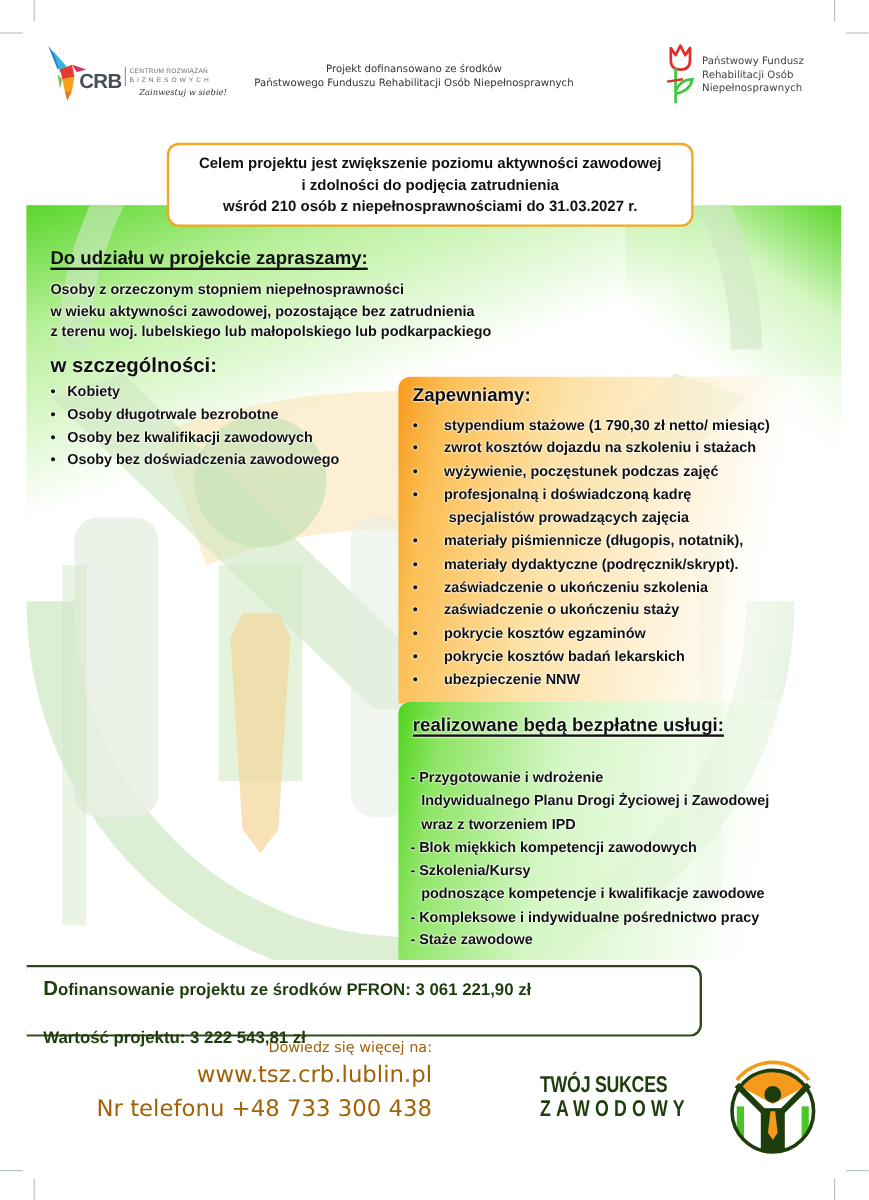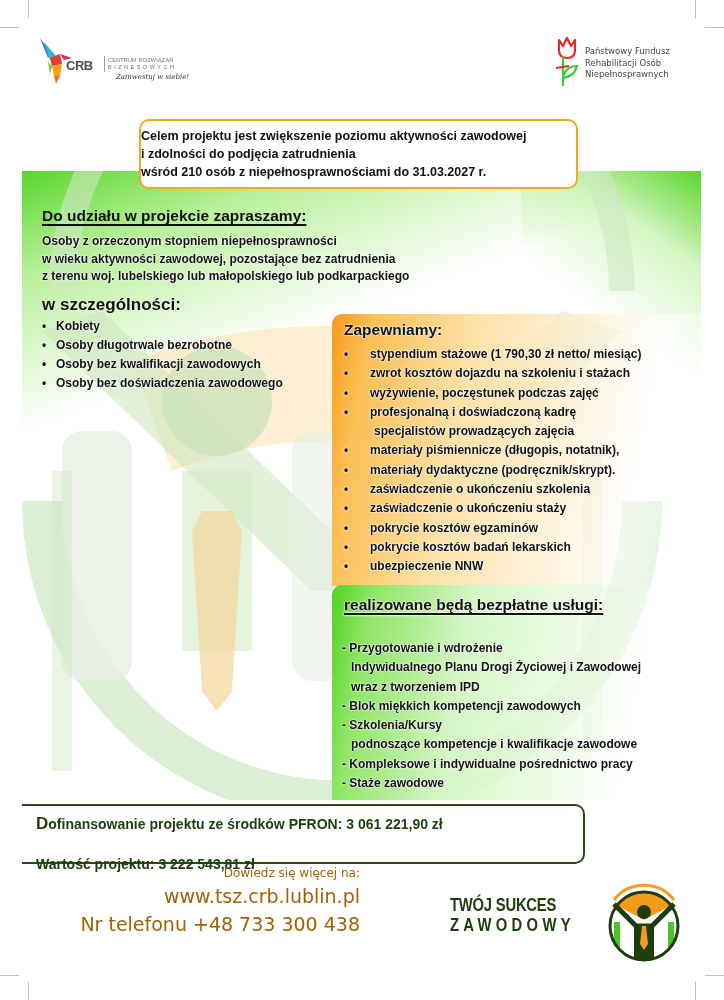--- a/index.html
+++ b/index.html
@@ -5,33 +5,33 @@
   * { box-sizing: border-box; margin: 0; padding: 0; }
   html, body { width: 724px; height: 1000px; background: #ffffff; overflow: hidden; }
   body { position: relative; font-family: "Liberation Sans", "DejaVu Sans", sans-serif; color: #111; }
 
   
   .crop { position: absolute; background: #b9c4c6; }
 
   
   .header { position: absolute; left: 0; top: 0; width: 724px; height: 112px; }
   .crb-logo { position: absolute; left: 38px; top: 36px; width: 160px; height: 58px; }
-  .crb-text-main { position: absolute; left: 28px; top: 22px; font-weight: bold; font-size: 13px; color: #4a4e56; letter-spacing: -0.5px; }
+  .crb-text-main { position: absolute; left: 28px; top: 22px; font-weight: bold; font-size: 17px; color: #4a4e56; letter-spacing: -0.5px; }
   .crb-sub1 { position: absolute; left: 70px; top: 21px; font-size: 5.5px; color: #6a6e75; letter-spacing: 0.2px; }
   .crb-sub2 { position: absolute; left: 70px; top: 28px; font-size: 5.5px; color: #6a6e75; letter-spacing: 2.5px; }
   .crb-slogan { position: absolute; left: 78px; top: 37px; font-size: 7px; font-style: italic; color: #333; font-family: "DejaVu Serif", serif; }
   .crb-divider { position: absolute; left: 66px; top: 20px; width: 1px; height: 16px; background: #999; }
 
   .funding-note { position: absolute; left: 200px; top: 52px; width: 290px; text-align: center; font-size: 8.5px; line-height: 12px; color: #333; font-family: "DejaVu Sans", sans-serif; }
 
   .pfron-logo { position: absolute; left: 553px; top: 36px; width: 170px; height: 60px; }
   .pfron-text { position: absolute; left: 32px; top: 10px; font-size: 8.5px; line-height: 11.5px; color: #444; font-family: "DejaVu Sans", sans-serif; }
 
   
-  .goal-box { position: absolute; left: 139px; top: 119px; width: 439px; height: 70px; background: #fff; border: 2px solid #f5a623; border-radius: 10px; font-weight: bold; font-size: 12.5px; line-height: 18px; padding-top: 6px; z-index: 5; }
+  .goal-box { position: absolute; left: 139px; top: 119px; width: 439px; height: 70px; background: #fff; border: 2px solid #f5a623; border-radius: 10px; text-align: center; font-weight: bold; font-size: 12.5px; line-height: 18px; padding-top: 6px; z-index: 5; }
 
   
   .main-panel { position: absolute; left: 22px; top: 171px; width: 679px; height: 629px; overflow: hidden;
     background: linear-gradient(160deg, #5ad62a 0%, #b8f09a 12%, #ffffff 30%, #ffffff 70%, #ffffff 100%); }
   .main-panel::after { content: ""; position: absolute; right: 0; top: 0; width: 180px; height: 200px;
     background: linear-gradient(215deg, #5ad62a 0%, rgba(184,240,154,0.6) 30%, rgba(255,255,255,0) 65%); }
 
   
   .bg-art { position: absolute; left: 0; top: 0; width: 679px; height: 629px; z-index: 1; }
 
@@ -101,20 +101,24 @@
       <polygon points="16,40 22,40 18,48" fill="#e5771d"></polygon>
       <polygon points="10,26 14,30 12,38" fill="#7ec242"></polygon>
     </svg>
     <div class="crb-text-main">CRB</div>
     <div class="crb-divider"></div>
     <div class="crb-sub1">CENTRUM ROZWIĄZAŃ</div>
     <div class="crb-sub2">BIZNESOWYCH</div>
     <div class="crb-slogan">Zainwestuj w siebie!</div>
   </div>
 
+  <div class="funding-note">
+    <div>Projekt dofinansowano ze środków</div>
+    <div>Państwowego Funduszu Rehabilitacji Osób Niepełnosprawnych</div>
+  </div>
 
   <div class="pfron-logo">
     <svg width="28" height="52" viewBox="0 0 28 52" style="position:absolute;left:0;top:0;">
       <path d="M6,4 L10,10 L14,2 L18,10 L22,4 L22,14 Q22,22 14,22 Q6,22 6,14 Z" fill="none" stroke="#e42b2b" stroke-width="2.2" stroke-linejoin="round"></path>
       <line x1="10" y1="20" x2="10" y2="50" stroke="#3cc83c" stroke-width="2.2"></line>
       <path d="M10,40 Q14,30 24,30 Q22,40 10,42" fill="none" stroke="#3cc83c" stroke-width="2.2"></path>
       <line x1="3" y1="32" x2="16" y2="30" stroke="#e42b2b" stroke-width="2"></line>
     </svg>
     <div class="pfron-text">
       <div>Państwowy Fundusz</div>

